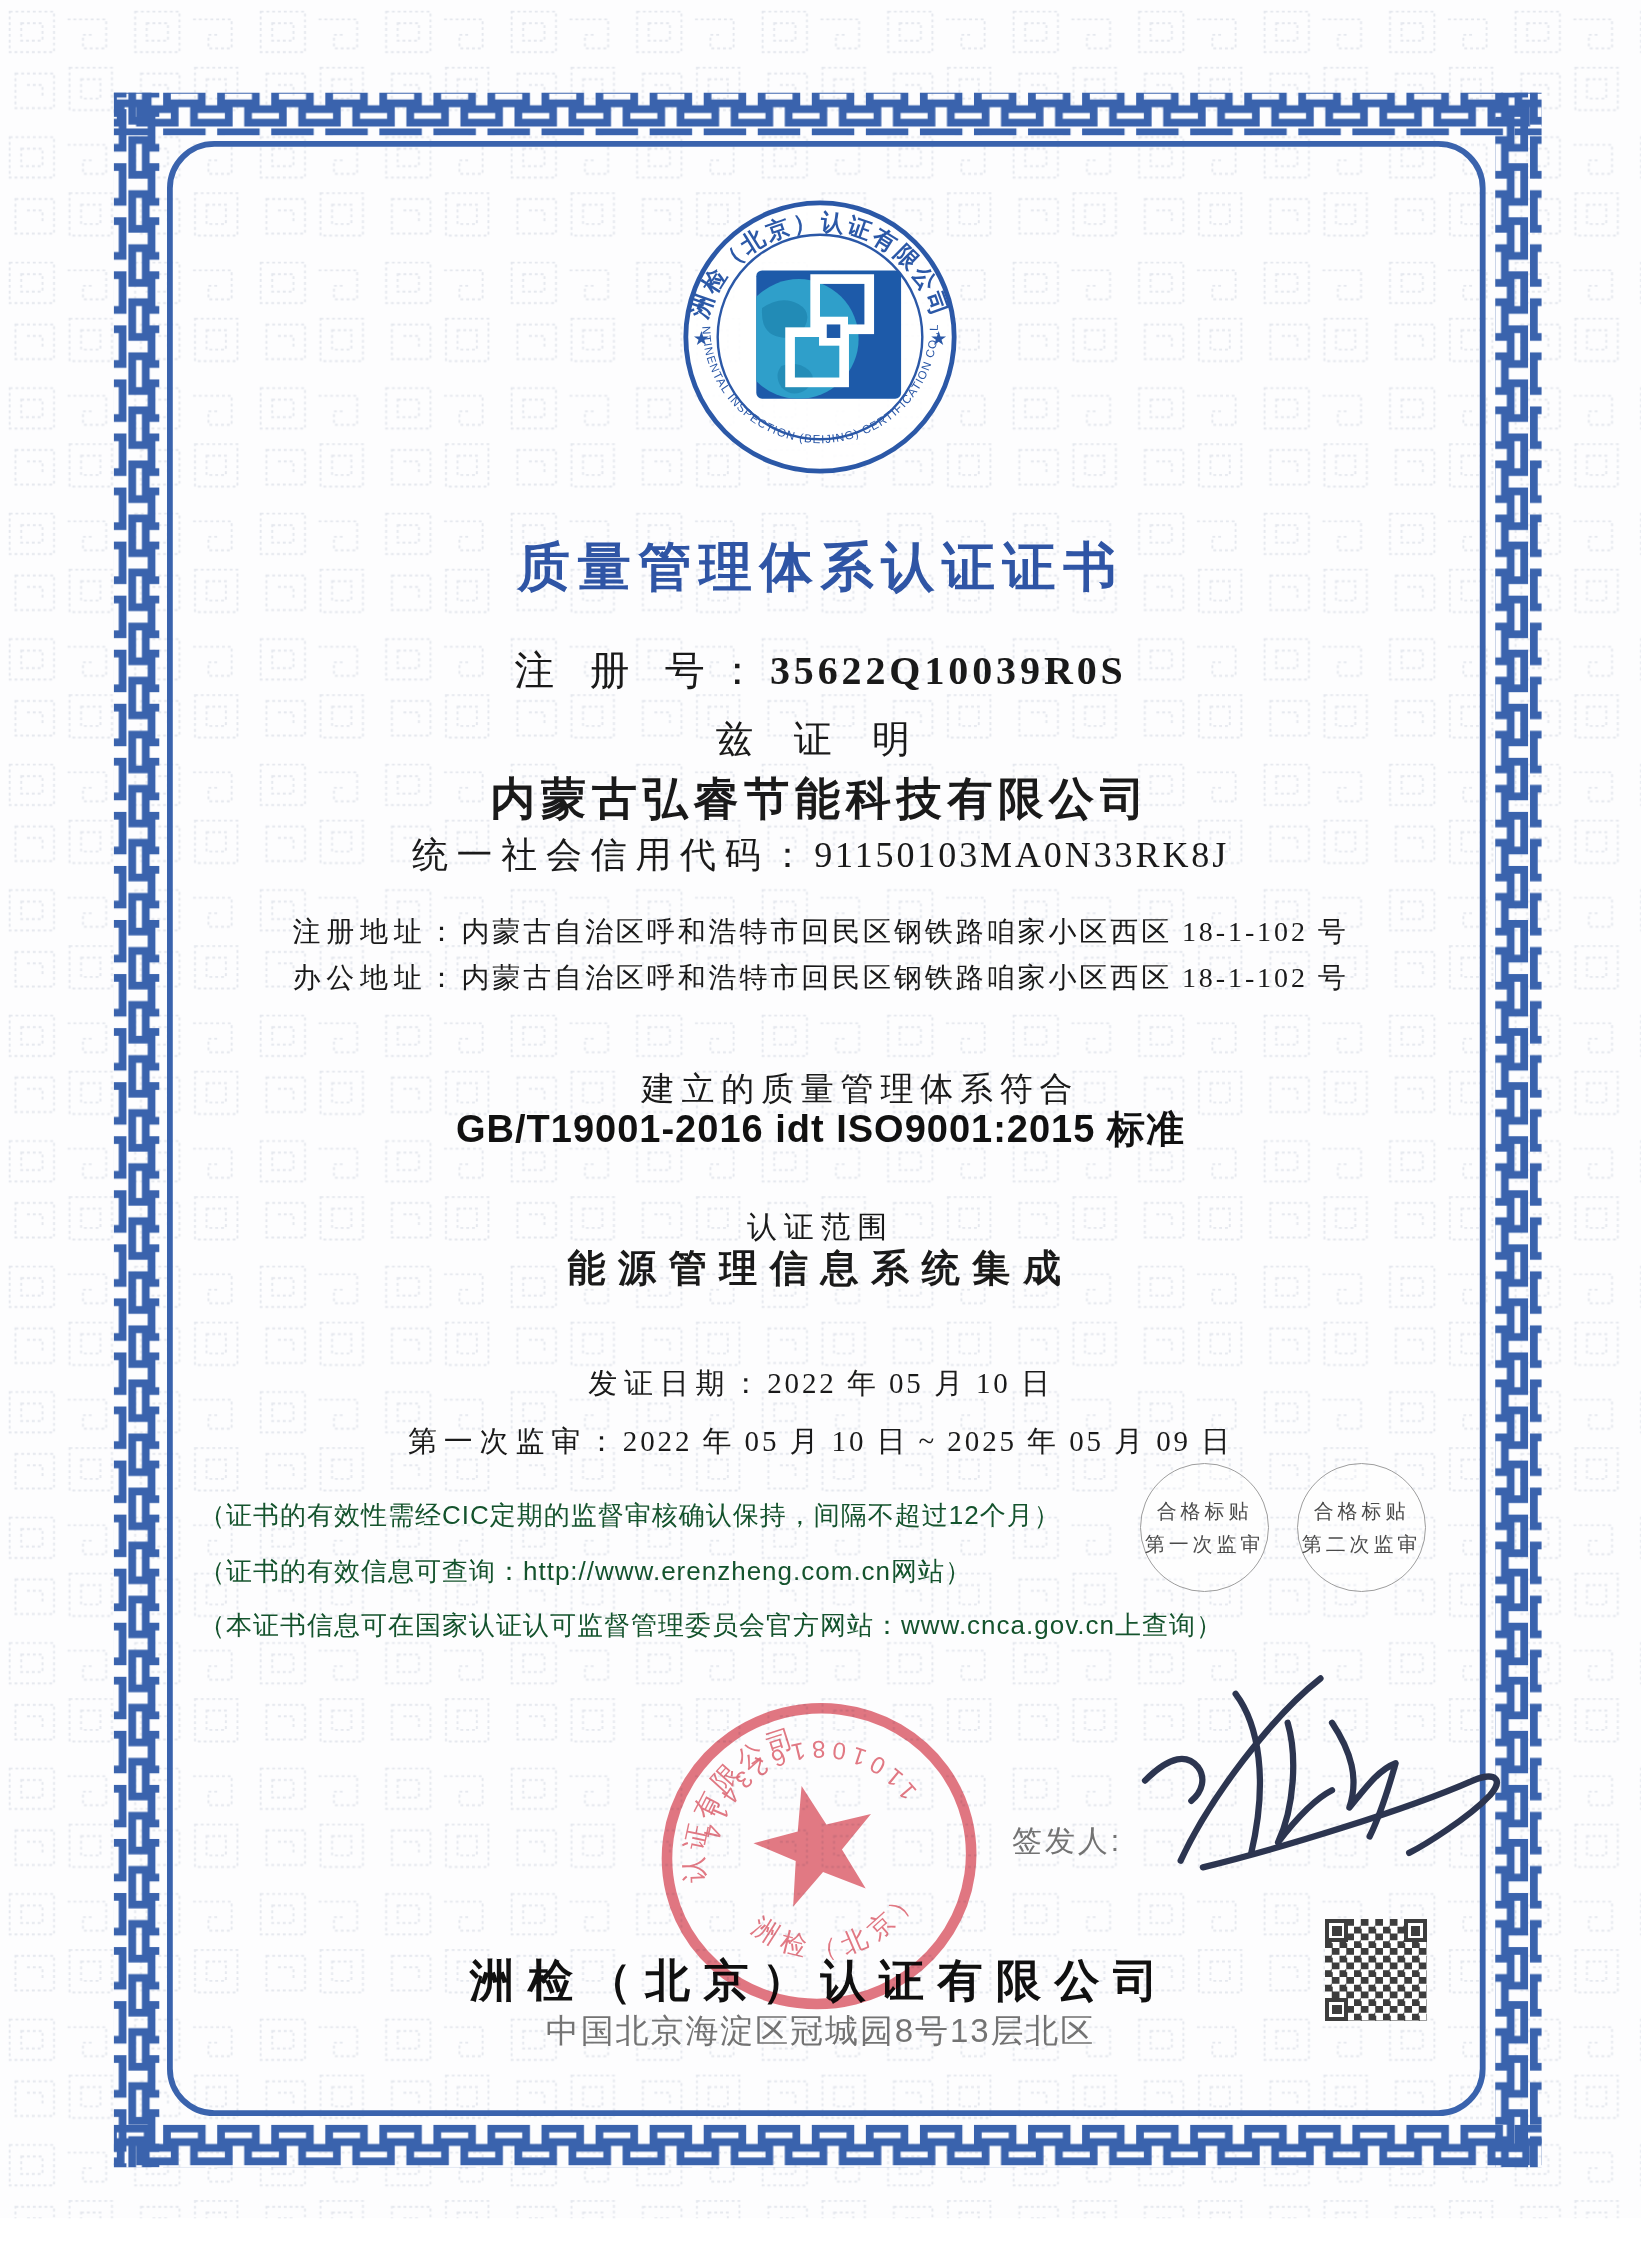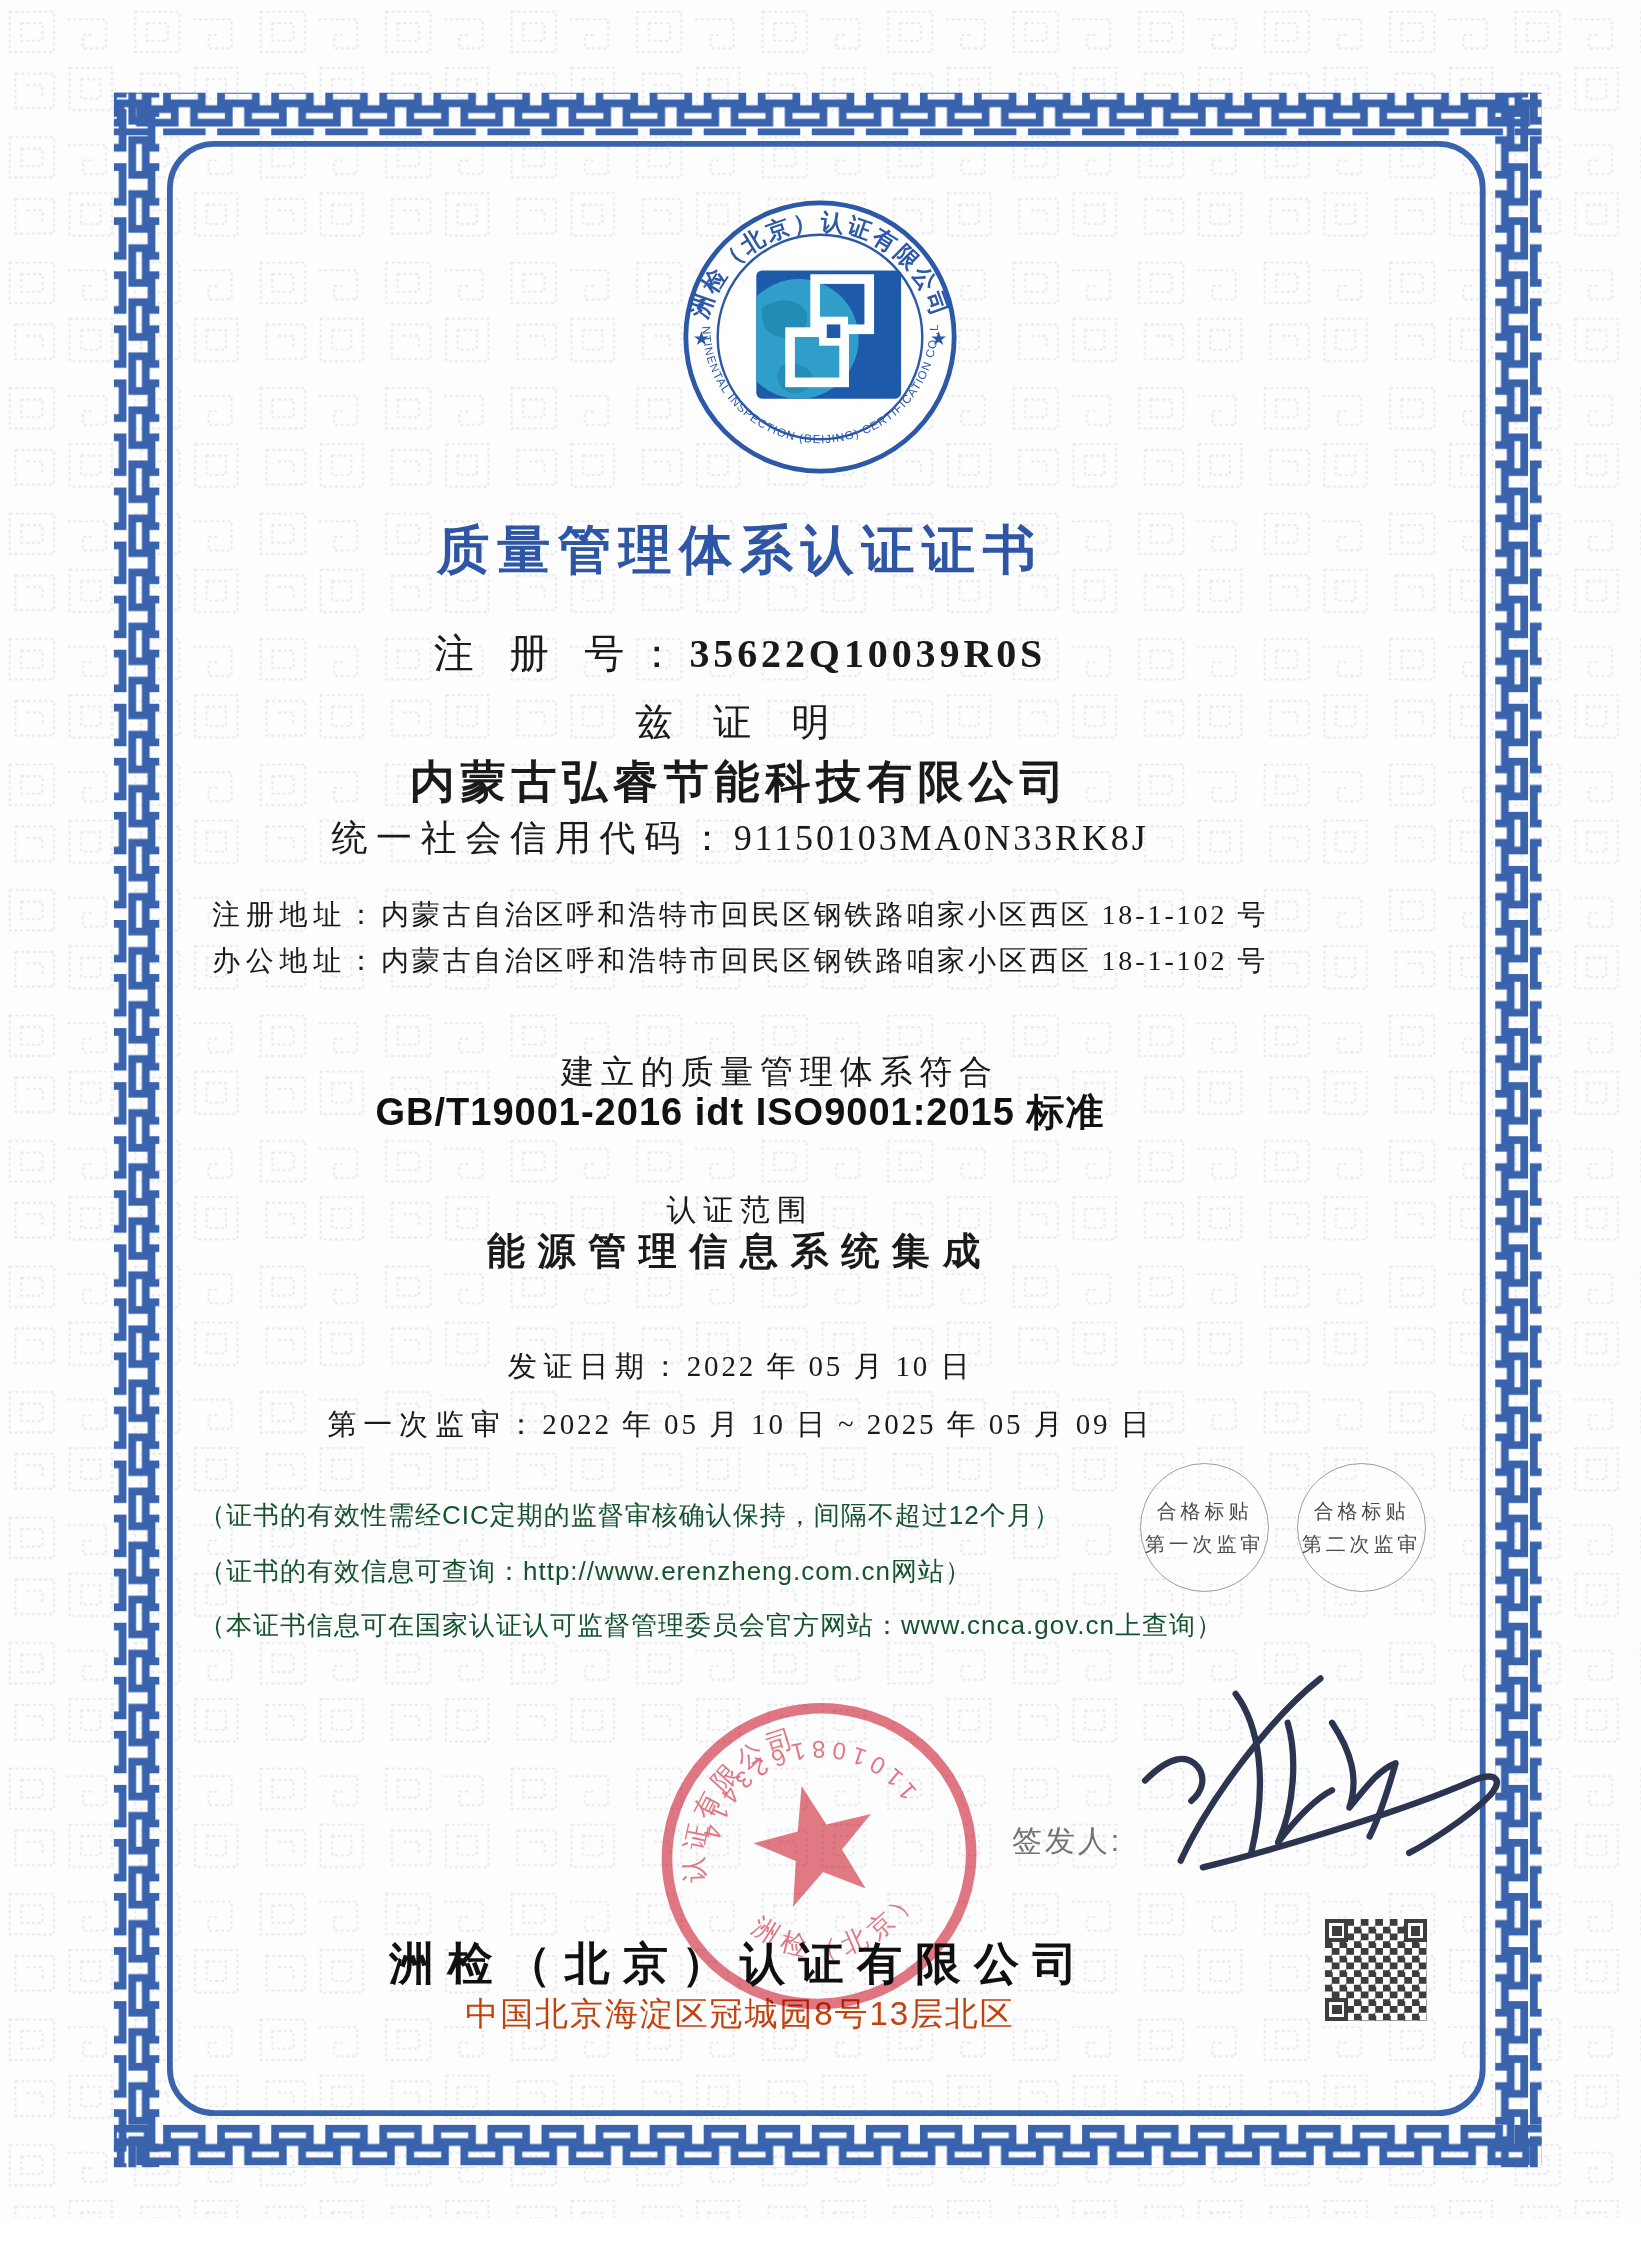--- a/index.html
+++ b/index.html
@@ -1,19 +1,19 @@
 <!DOCTYPE html>
 <html><head>
 <meta charset="utf-8">
 <style>
   html,body{margin:0;padding:0;background:#ffffff;}
   #page{position:relative;width:1641px;height:2257px;background:#fdfdfe;overflow:hidden;
         font-family:"Liberation Serif","DejaVu Serif",serif;color:#1a1a1a;}
   .abs{position:absolute;}
-  .ctr{left:0;width:1480px;text-align:center;}
+  .ctr{left:0;width:1641px;text-align:center;margin-top:17px;}
   svg{display:block;}
   
   .title{top:515px;font-family:"Liberation Sans","DejaVu Sans",sans-serif;font-weight:bold;
          font-size:53px;letter-spacing:7.7px;color:#2f55a5;z-index:2;}
   .regline{top:626px;font-size:40px;z-index:2;}
   .regline .lbl{letter-spacing:12.6px;}
   .regline .val{font-weight:600;letter-spacing:3.9px;text-align:right;}
   .certify{top:697px;font-size:38px;letter-spacing:15.4px;z-index:2;}
   .company{top:752px;font-size:45px;font-weight:bold;letter-spacing:5.8px;z-index:2;}
   .code{top:814px;font-size:36px;z-index:2;}
@@ -39,21 +39,21 @@
   .badge{width:127px;height:127px;border:1.9px solid #9d9d9d;border-radius:50%;
          top:1463px;display:flex;flex-direction:column;align-items:center;justify-content:center;
          font-family:"Liberation Sans","DejaVu Sans",sans-serif;font-size:20px;color:#4a4a4a;
          letter-spacing:3.9px;line-height:1.65;z-index:2;background:rgba(255,255,255,.35);}
   .badge1{left:1140px;} .badge2{left:1297px;}
   .signerlbl{left:1012px;top:1821px;font-family:"Liberation Sans","DejaVu Sans",sans-serif;
              font-size:30px;color:#737373;letter-spacing:2.9px;z-index:2;}
   .issuercmp{top:1934px;font-family:"Liberation Sans","DejaVu Sans",sans-serif;font-weight:bold;
              font-size:45px;letter-spacing:13.5px;color:#101010;z-index:2;}
   .issueraddr{top:1992px;font-family:"Liberation Sans","DejaVu Sans",sans-serif;
-              font-size:33px;letter-spacing:1.9px;color:#c2410c;z-index:2;}
+              font-size:33px;letter-spacing:1.9px;color:#737373;z-index:2;}
   
   .qr{left:1325px;top:1919px;width:102px;height:102px;z-index:2;background:#fff;
       background-image:repeating-conic-gradient(#3d3d3d 0deg 90deg,rgba(0,0,0,0) 90deg 180deg);
       background-size:14.5px 14.5px;}
   .finder{position:absolute;width:15.4px;height:15.4px;border:4.8px solid #3d3d3d;background:#fff;}
   .finder span{position:absolute;left:2.9px;top:2.9px;width:9.7px;height:9.7px;background:#3d3d3d;}
   .f-tl{left:0;top:0;} .f-tr{right:0;top:0;} .f-bl{left:0;bottom:0;}
   .seal{left:655px;top:1697px;z-index:3;mix-blend-mode:multiply;opacity:.93;}
   .sig{left:1089px;top:1663px;z-index:2;}
   .logo{left:681px;top:198px;z-index:2;}

